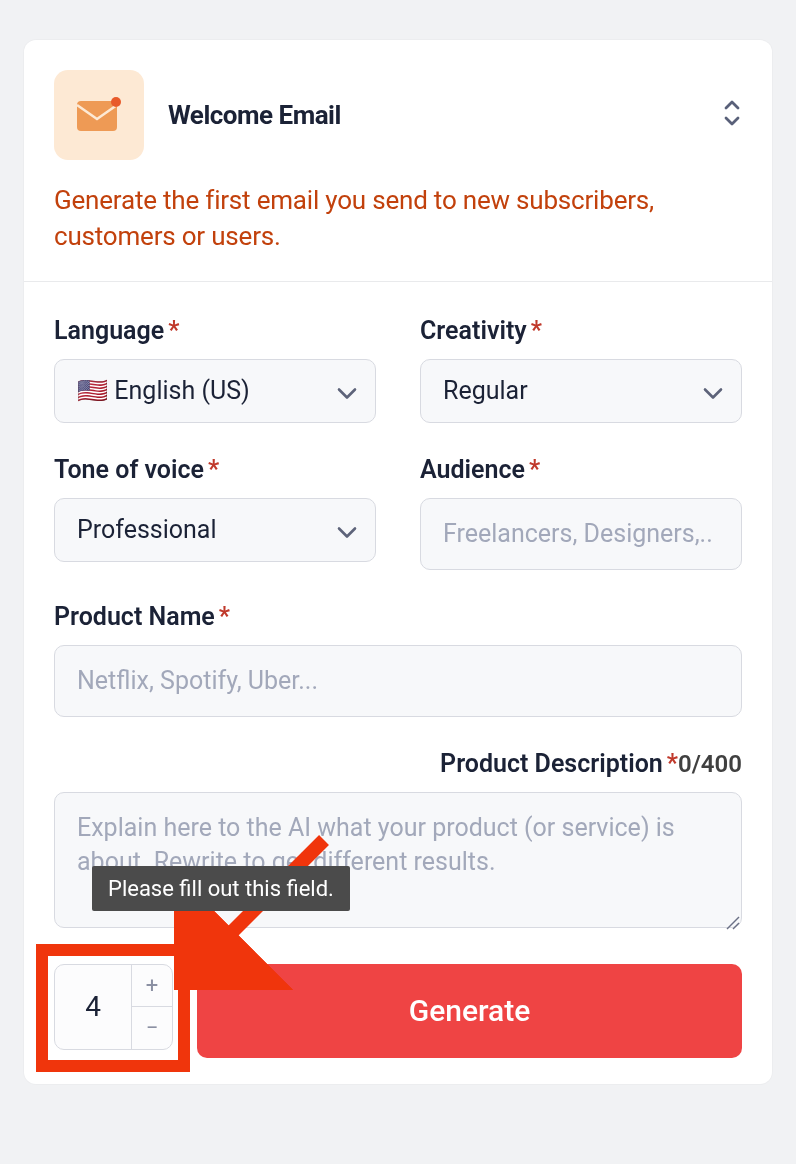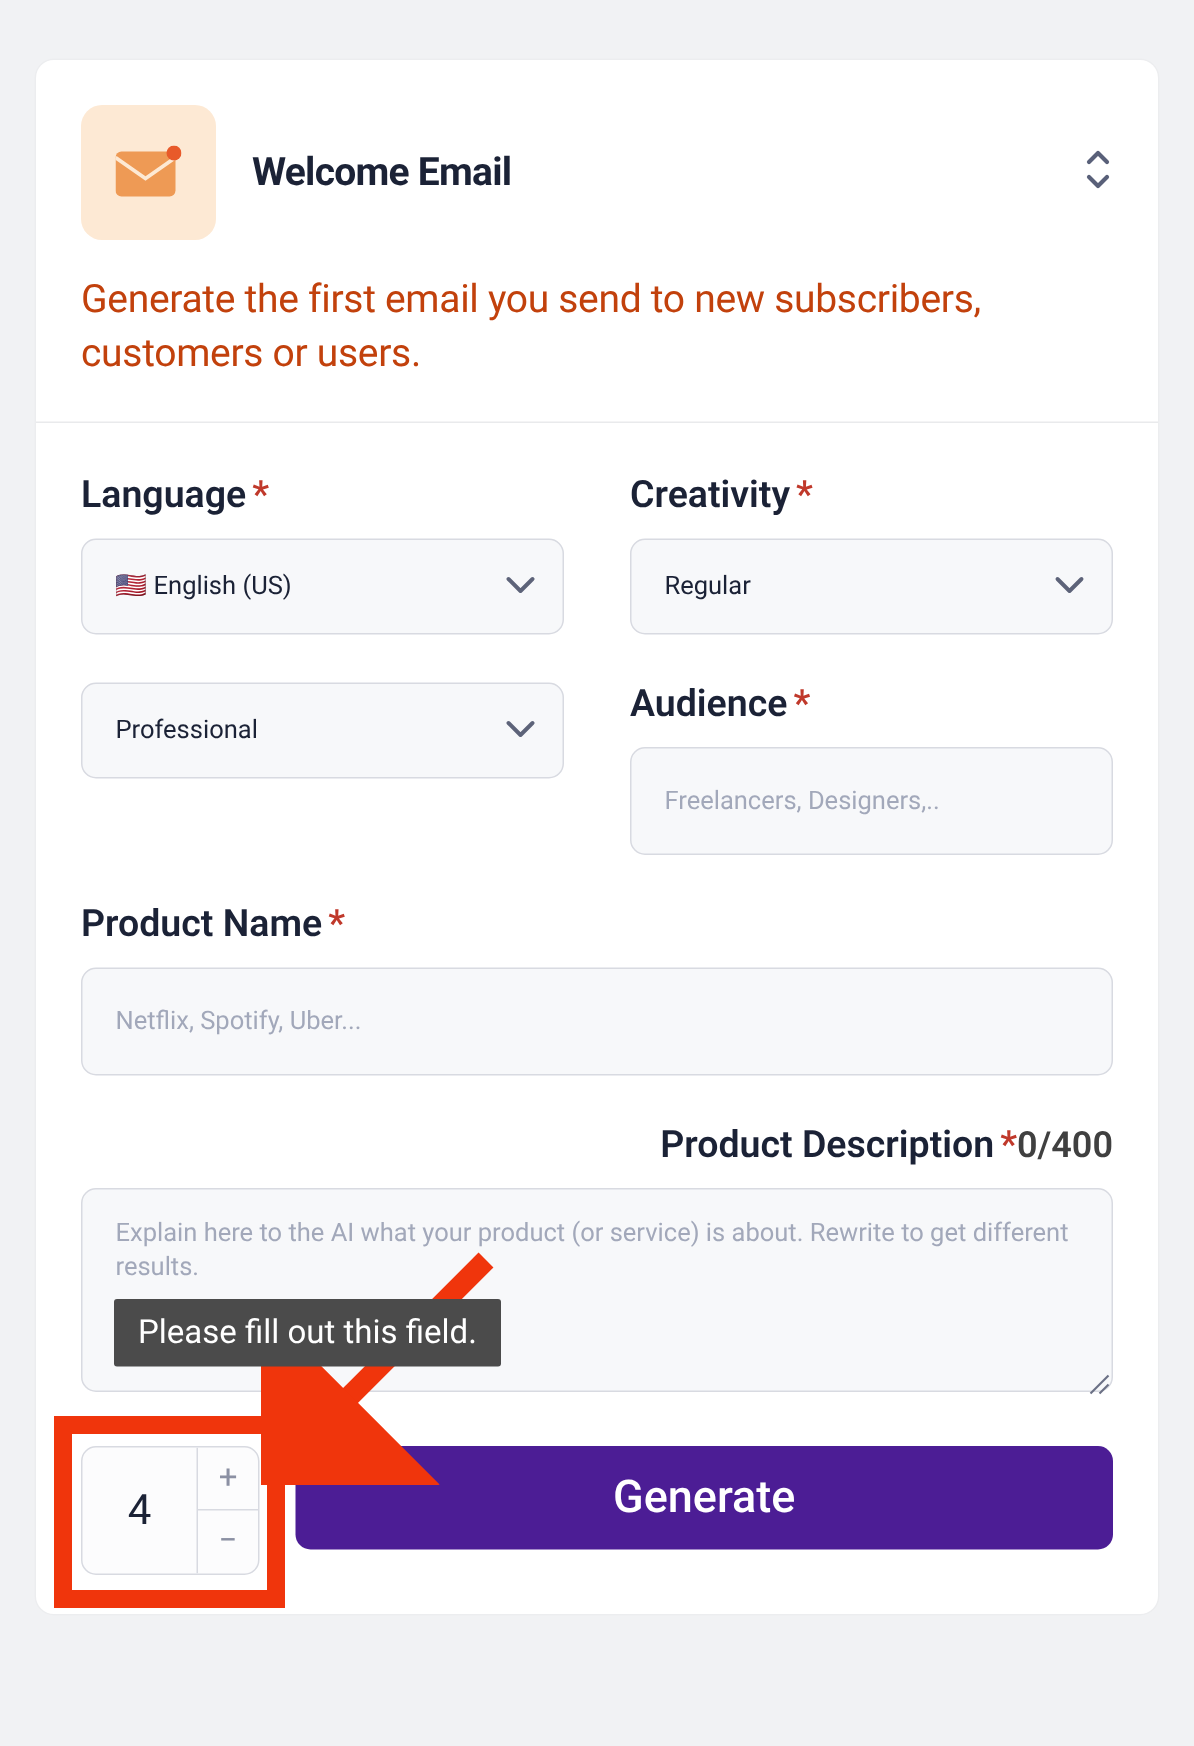--- a/index.html
+++ b/index.html
@@ -77,21 +77,21 @@
     font-weight: 600;
     color: #1b2236;
     margin-bottom: 14px;
   }
   .req { color: #c0392b; margin-left: 4px; }
   .select, .input, .textarea {
     width: 100%;
     border: 1px solid #d8dae1;
     background: #f7f8fa;
     border-radius: 10px;
-    font-size: 17px;
+    font-size: 25px;
     color: #1b2236;
     font-family: inherit;
   }
   .select {
     height: 64px;
     padding: 0 50px 0 22px;
     display: flex;
     align-items: center;
     position: relative;
     cursor: pointer;
@@ -168,22 +168,22 @@
     align-items: center;
     justify-content: center;
     cursor: pointer;
     color: #8b90a3;
     font-size: 22px;
     line-height: 1;
   }
   .stepper-btn:first-child { border-bottom: 1px solid #d8dae1; }
   .generate-btn {
     flex: 1;
-    height: 69px;
-    background: #4c1d95;
+    height: 94px;
+    background: #ef4444;
     color: #ffffff;
     border: none;
     border-radius: 10px;
     font-size: 30px;
     font-weight: 500;
     cursor: pointer;
     font-family: inherit;
   }
   .highlight-box {
     position: absolute;
@@ -261,20 +261,23 @@
             <svg width="20" height="12" viewBox="0 0 20 12">
                 <path d="M2 2 L10 10 L18 2" stroke="#5d6379" stroke-width="2.6" fill="none" stroke-linecap="round" stroke-linejoin="round"></path>
               </svg>
           </span>
         </div>
       </div>
     </div>
 
     <div class="row">
       <div class="field">
+        <div class="label">
+          <span>Tone of voice</span><span class="req">*</span>
+        </div>
         <div class="select">
           <span>Professional</span>
           <span class="chev">
             <svg width="20" height="12" viewBox="0 0 20 12">
                 <path d="M2 2 L10 10 L18 2" stroke="#5d6379" stroke-width="2.6" fill="none" stroke-linecap="round" stroke-linejoin="round"></path>
               </svg>
           </span>
         </div>
       </div>
       <div class="field">
@@ -298,21 +301,21 @@
           <span>Product Description</span><span class="req">*</span>
         </div>
         <div class="counter">0/400</div>
       </div>
       <div class="textarea-wrap">
         <textarea class="textarea" placeholder="Explain here to the AI what your product (or service) is about. Rewrite to get different results." style=""></textarea>
         <svg class="resize-handle" width="16" height="16" viewBox="0 0 16 16">
           <line x1="3" y1="15" x2="15" y2="3" stroke="#6b7085" stroke-width="1.4"></line>
           <line x1="9" y1="15" x2="15" y2="9" stroke="#6b7085" stroke-width="1.4"></line>
         </svg>
-        <div class="tooltip" style="left:22px; top:74px;">Please fill out this field.</div>
+        <div class="tooltip" style="left:38px; top:74px;">Please fill out this field.</div>
         <svg class="arrow-overlay" style="left:120px; top:38px;" width="170" height="160" viewBox="0 0 170 160">
           <defs>
             <marker id="ah" markerWidth="12" markerHeight="12" refX="3" refY="6" orient="auto">
               <path d="M0 0 L12 6 L0 12 Z" fill="#f0350c"></path>
             </marker>
           </defs>
           <line x1="150" y1="10" x2="30" y2="130" stroke="#f0350c" stroke-width="14" marker-end="url(#ah)"></line>
         </svg>
       </div>
     </div>

